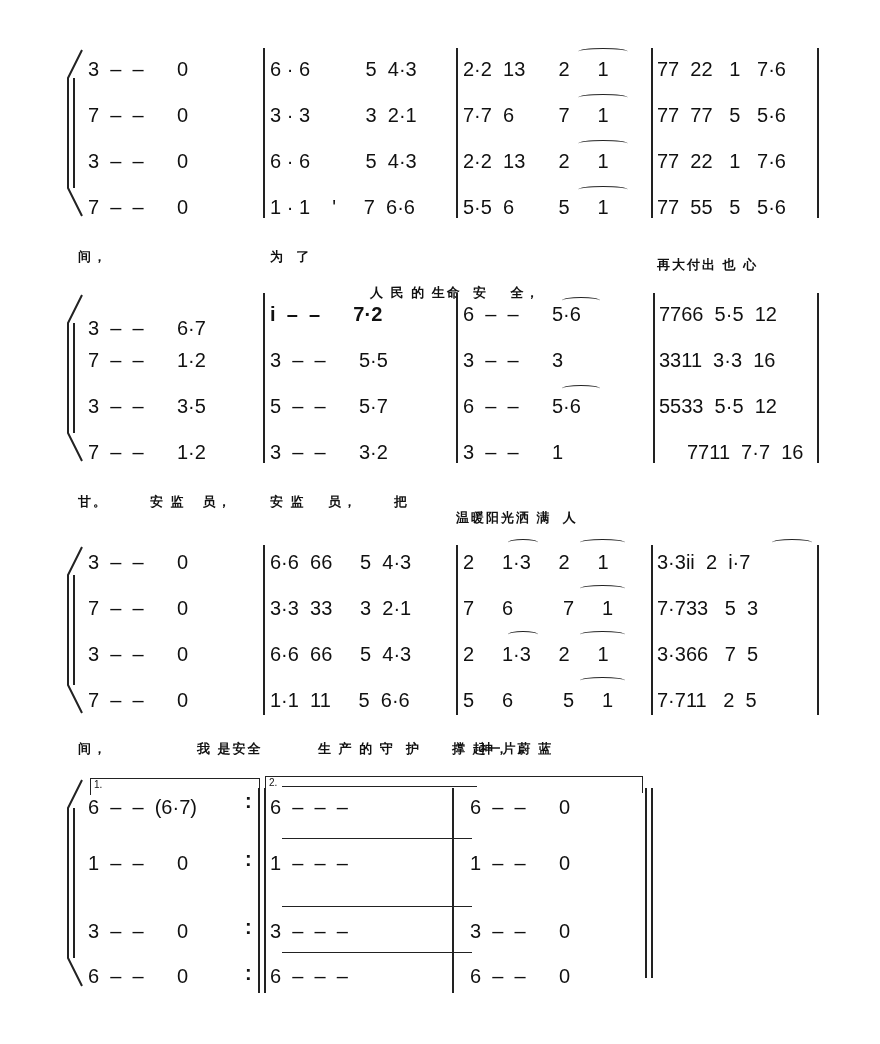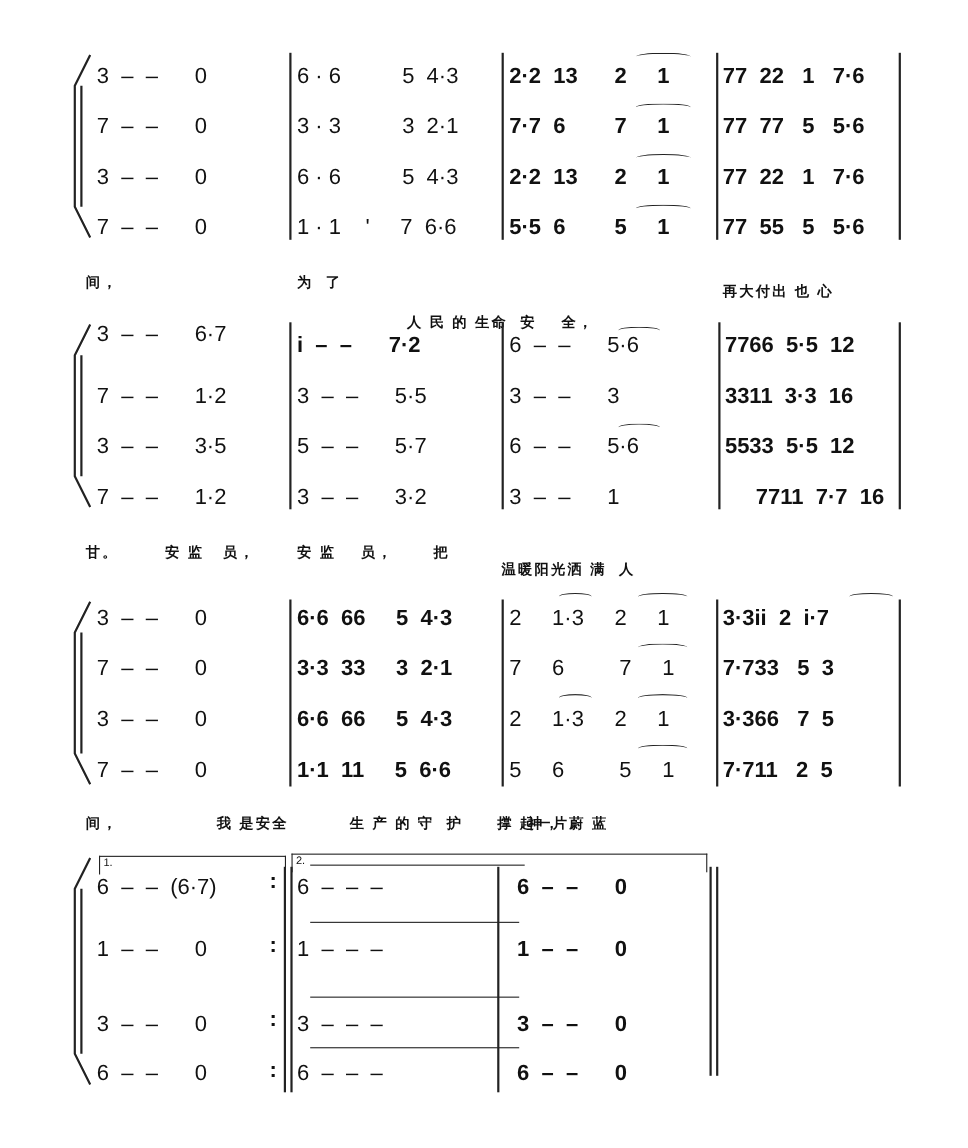--- a/index.html
+++ b/index.html
@@ -4,21 +4,21 @@
 <style>
   html, body { margin:0; padding:0; background:#ffffff; }
   body { width:880px; height:1044px; position:relative; overflow:hidden;
          font-family:"Liberation Sans", sans-serif; color:#111; }
   .system { position:absolute; left:0; width:880px; }
   .brace { position:absolute; left:62px; width:22px; }
   .brace svg { width:100%; height:100%; }
   .bar { position:absolute; width:2px; background:#222; }
   .bar.dbl { width:2px; box-shadow:6px 0 0 #222; }
   .n { position:absolute; font-size:20px; line-height:22px; font-weight:normal; white-space:pre; }
-  .n.b { font-weight:bold; }
+  .n.b { font-weight:normal; }
   .lyrics { position:absolute; font-size:13px; font-weight:bold; white-space:pre; letter-spacing:2px; }
   .rep { position:absolute; font-size:20px; font-weight:bold; }
   .volta { position:absolute; border-top:1.5px solid #222; border-left:1.5px solid #222; height:16px; font-size:10px; padding-left:3px; }
   .tie { position:absolute; border-top:1.5px solid #222; border-radius:50% 50% 0 0; height:6px; }
 </style>
 </head>
 <body>
 
 <div class="system" style="top:40px;height:240px;">
   <div class="brace" style="top:8px;height:170px;">
@@ -68,21 +68,21 @@
     <svg viewBox="0 0 22 170" preserveAspectRatio="none">
         <path d="M20 2 L6 30 L6 140 L20 168" fill="none" stroke="#222" stroke-width="2"></path>
         <path d="M12 30 L12 140" stroke="#222" stroke-width="2"></path>
       </svg>
   </div>
   <div class="bar" style="left:263px;top:8px;height:170px;"></div>
   <div class="bar" style="left:456px;top:8px;height:170px;"></div>
   <div class="bar" style="left:653px;top:8px;height:170px;"></div>
   <div class="bar" style="left:817px;top:8px;height:170px;"></div>
 
-  <div class="n" style="left:88px;top:8px;">3  –  –      6·7</div>
+  <div class="n" style="left:88px;top:32px;">3  –  –      6·7</div>
   <div class="n" style="left:270px;top:18px;font-weight:bold;">i  –  –      7·2</div>
   <div class="n" style="left:463px;top:18px;">6  –  –      5·6</div>
   <div class="n b" style="left:659px;top:18px;">7766  5·5  12</div>
 
   <div class="n" style="left:88px;top:64px;">7  –  –      1·2</div>
   <div class="n" style="left:270px;top:64px;">3  –  –      5·5</div>
   <div class="n" style="left:463px;top:64px;">3  –  –      3</div>
   <div class="n b" style="left:659px;top:64px;">3311  3·3  16</div>
 
   <div class="n" style="left:88px;top:110px;">3  –  –      3·5</div>

